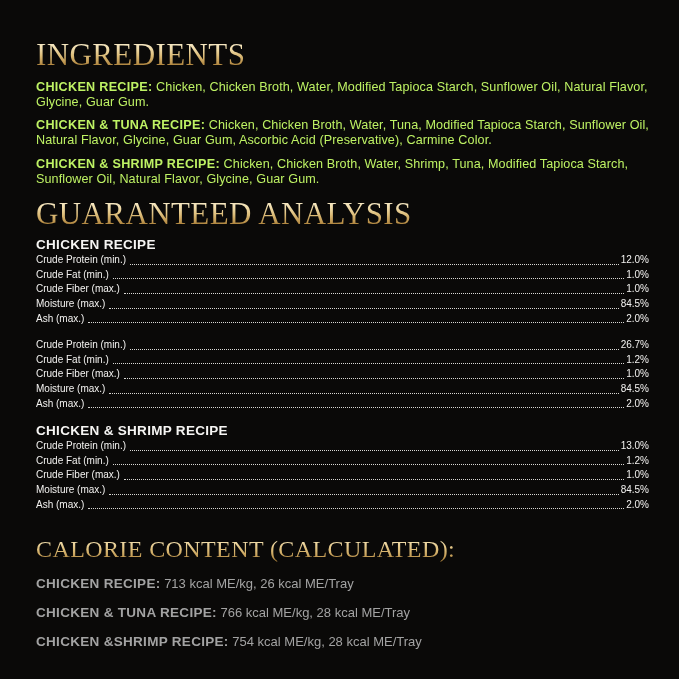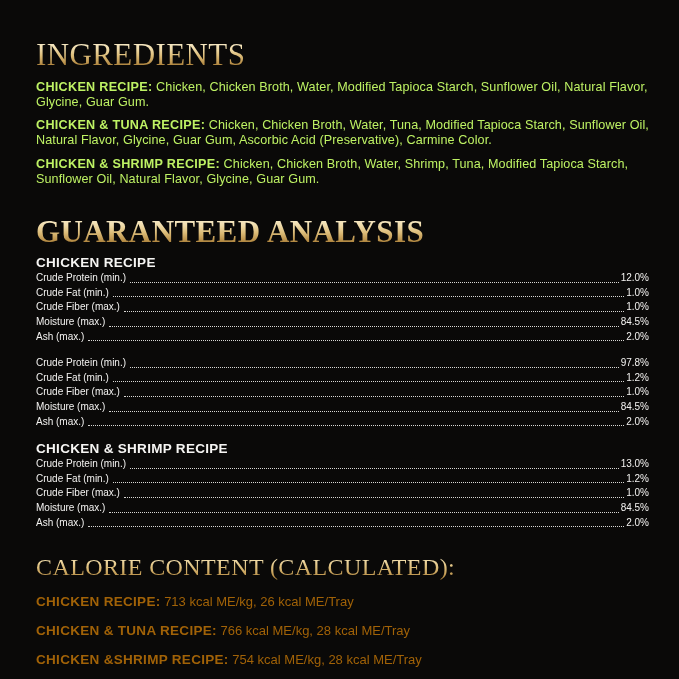--- a/index.html
+++ b/index.html
@@ -23,21 +23,21 @@
     margin:0;
   }
   @supports (-webkit-background-clip:text){
     .gold{
       background:linear-gradient(180deg,#faf1d6 0%,#f0dcab 28%,#ddbd79 52%,#b68c45 80%,#8f6a2d 100%);
       -webkit-background-clip:text;
       -webkit-text-fill-color:transparent;
     }
   }
   .h-ingredients{font-size:31px;line-height:30px;margin-bottom:10px;}
-  .h-analysis{font-size:31px;line-height:30px;margin-top:31px;margin-bottom:8px;font-weight:bold;}
+  .h-analysis{font-size:31px;line-height:30px;margin-top:13px;margin-bottom:8px;}
   .h-calorie{font-size:24px;line-height:34px;margin-top:20px;margin-bottom:10px;}
   p.ing{
     font-size:12.6px;line-height:14.7px;
     margin:0 0 9px 0;color:#bef264;
     letter-spacing:.1px;
   }
   p.ing b{letter-spacing:.3px;}
   
   .asec{margin-bottom:12px;}
   .asec-head{
@@ -51,21 +51,21 @@
   .arow .rl{white-space:nowrap;}
   .arow .leader{
     flex:1 1 auto;
     border-bottom:1.5px dotted #d8d7d4;
     margin:0 2px 3px 4px;
     min-width:20px;
   }
   .arow .rv{white-space:nowrap;}
   
   p.cal{
-    font-size:13px;line-height:16px;margin:0 0 13px 0;color:#a16207;
+    font-size:13px;line-height:16px;margin:0 0 13px 0;color:#a3a3a3;
   }
   p.cal b{font-size:13.5px;letter-spacing:.3px;}
 </style>
 </head>
 <body>
 
 <div class="label">
 
   <section>
     <h1 class="gold h-ingredients">INGREDIENTS</h1>
@@ -113,21 +113,21 @@
         <span class="rl">Ash (max.)</span>
         <span class="leader"></span>
         <span class="rv">2.0%</span>
       </div>
     </div>
 
     <div class="asec">
       <div class="arow">
         <span class="rl">Crude Protein (min.)</span>
         <span class="leader"></span>
-        <span class="rv">97.8%</span>
+        <span class="rv">26.7%</span>
       </div>
       <div class="arow">
         <span class="rl">Crude Fat (min.)</span>
         <span class="leader"></span>
         <span class="rv">1.2%</span>
       </div>
       <div class="arow">
         <span class="rl">Crude Fiber (max.)</span>
         <span class="leader"></span>
         <span class="rv">1.0%</span>

